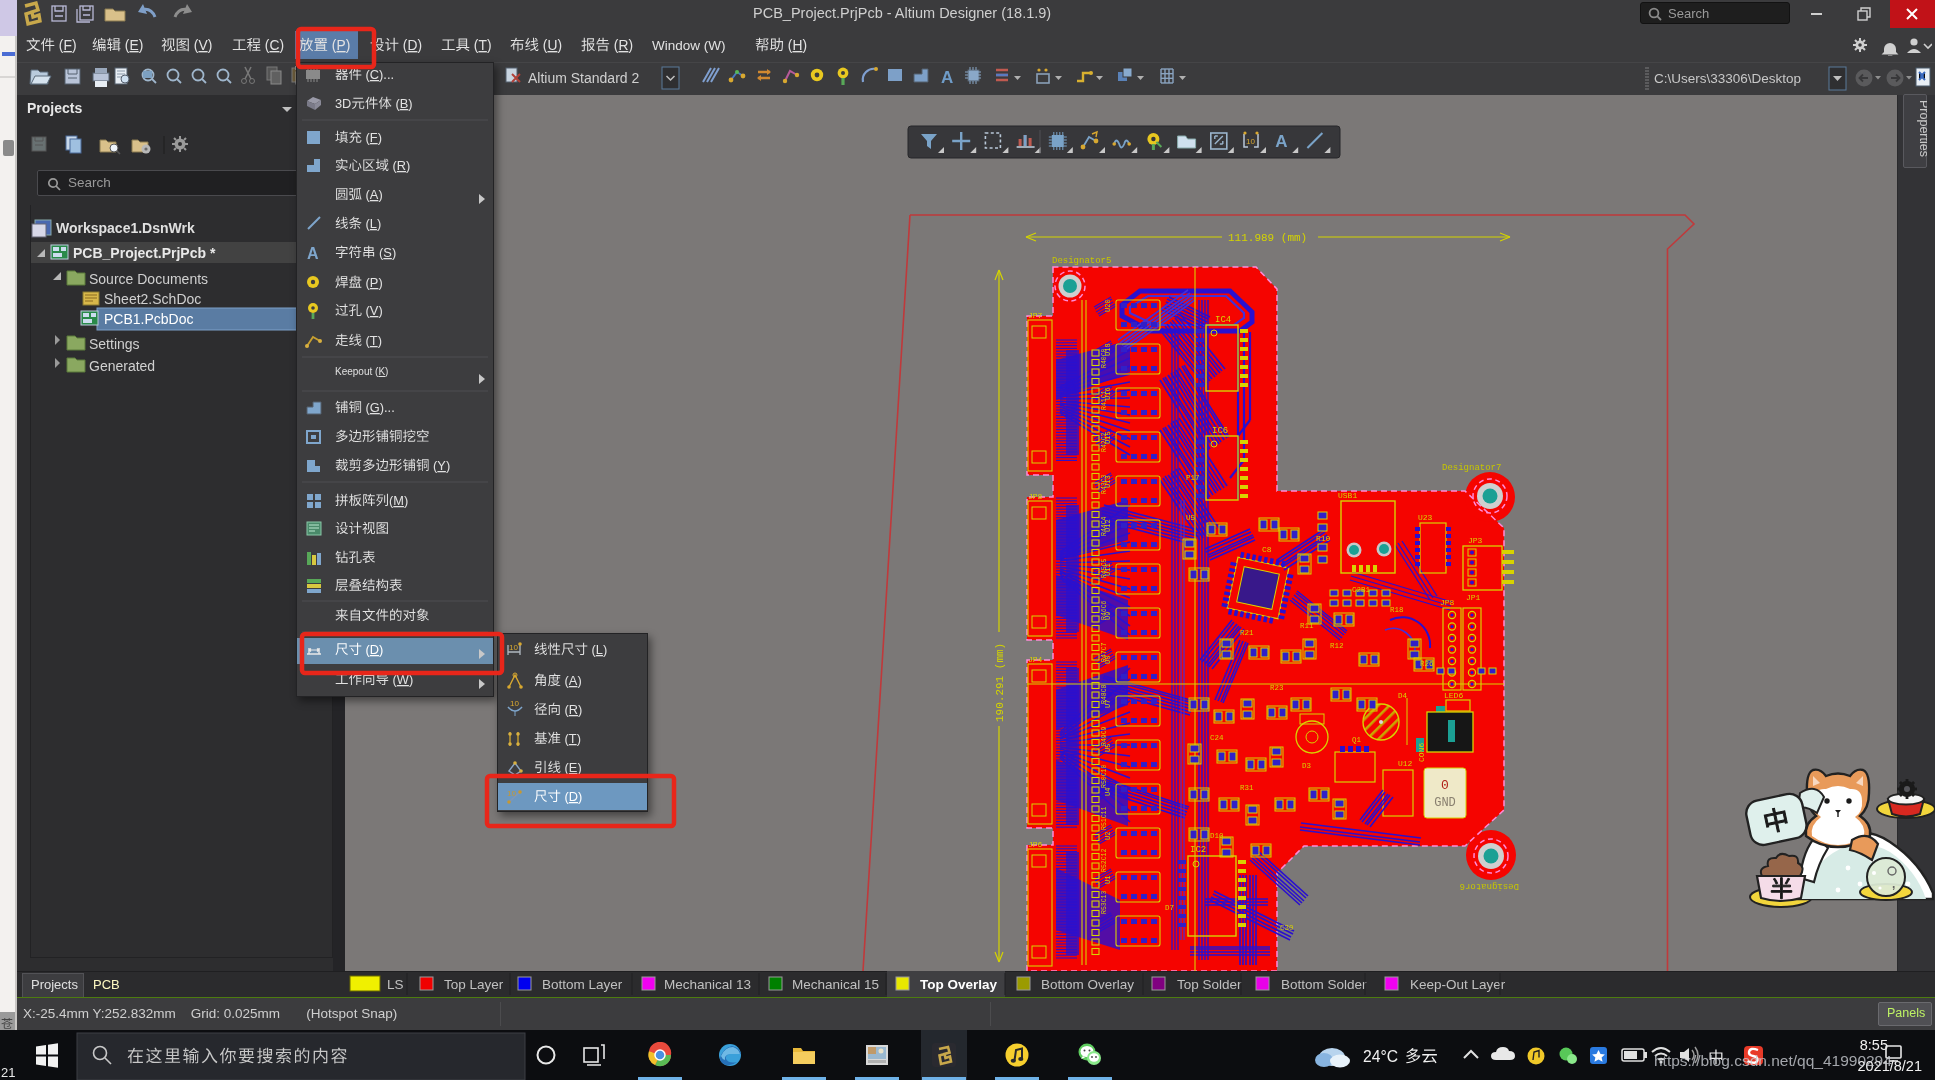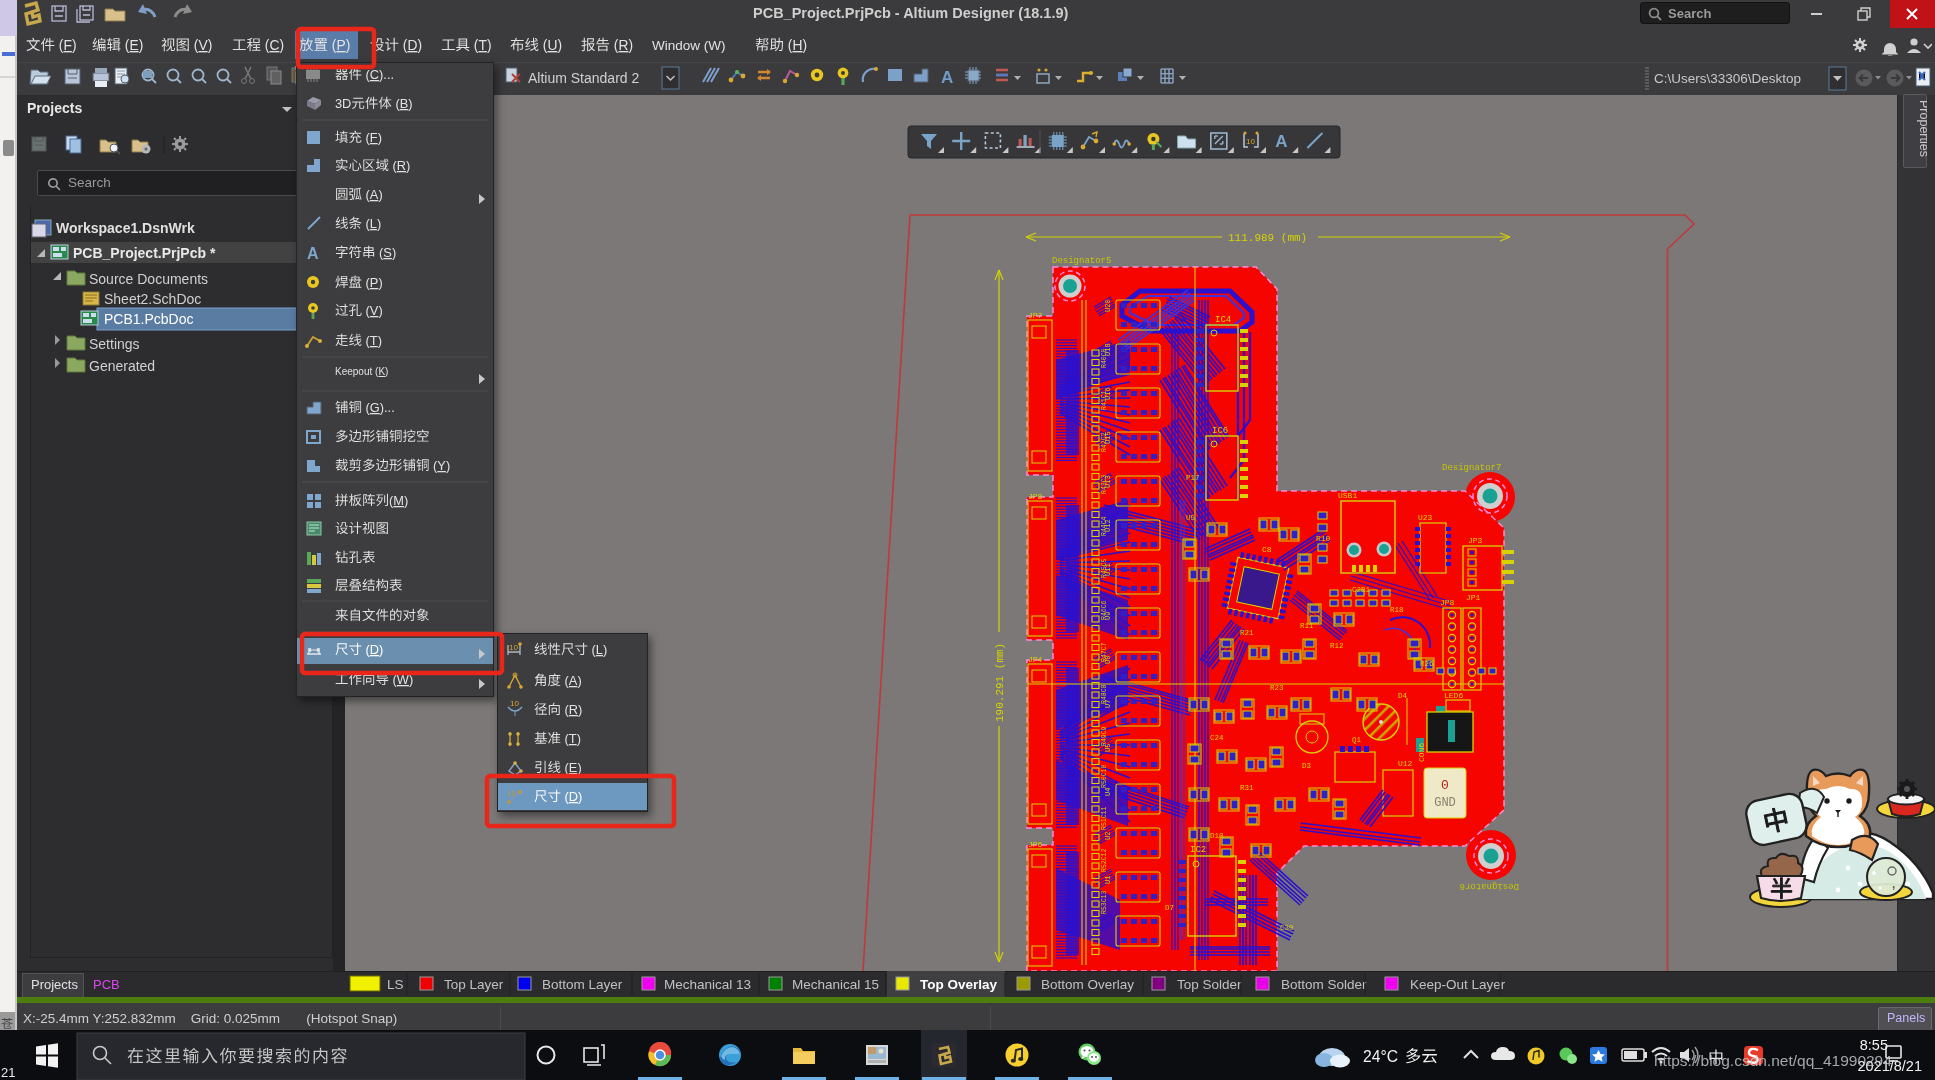--- a/index.html
+++ b/index.html
@@ -7,21 +7,21 @@
 .tx{white-space:pre;}
 </style></head><body>
 <div class="a" style="left:0;top:0;width:17px;height:1030px;background:#f3f1ef;">
     <div class="a" style="left:0;top:0;width:17px;height:36px;background:#cfc8e6;"></div>
     <div class="a" style="left:2px;top:52px;width:13px;height:4px;background:#4a6cd4;"></div>
     <div class="a" style="left:0;top:76px;width:17px;height:2px;background:#d8d6d4;"></div>
     <div class="a" style="left:3px;top:140px;width:11px;height:16px;background:#8a8a8a;border-radius:2px;"></div>
     <div class="a" style="left:0;top:1012px;width:17px;height:18px;background:#9a9a9a;"></div>
     <div class="a" style="left:15px;top:36px;width:2px;height:994px;background:#c8c6c4;"></div>
   </div>
-<div class="a" style="left:17px;top:0;width:1918px;height:28px;background:#3b3b3d;font-weight:bold;">
+<div class="a" style="left:17px;top:0;width:1918px;height:28px;background:#3b3b3d;">
     <svg class="a" style="left:0;top:0" width="240" height="28" viewBox="0 0 240 28">
       <path d="M8 6 L19 3 L21 10 L15 12 L16 17 L22 15 L23 21 L11 24 L9 14 L15 12" stroke="#c8a84b" stroke-width="3.4" fill="none"></path>
       <g stroke="#b9b9d6" stroke-width="1.3" fill="none">
         <rect x="35" y="6" width="14" height="15"></rect>
         <path d="M38 6 v5 h8 v-5 M38 16 h8"></path>
         <rect x="63" y="6" width="13" height="14"></rect>
         <path d="M66 6 v4 h7 v-4 M60 9 v13 h13 M66 15 h7"></path>
       </g>
       <path d="M88 9 h8 l2 2 h10 v10 h-20 z" fill="#d9c08a" stroke="#8a7a50"></path>
       <path d="M138 17 Q134 7 124 10" stroke="#7f9fc8" stroke-width="3" fill="none"></path>
@@ -289,21 +289,21 @@
     <path d="M50 136 h8 l2 2 h8 v12 h-18 z" fill="#8aa860" stroke="#5a7a3a"></path>
     <text x="72" y="149" font-size="14" fill="#d0d0d0">Settings</text>
     <path d="M38 158 l5 5 -5 5 z" fill="#9a9a9a"></path>
     <path d="M50 158 h8 l2 2 h8 v12 h-18 z" fill="#8aa860" stroke="#5a7a3a"></path>
     <text x="72" y="171" font-size="14" fill="#d0d0d0">Generated</text>
   </svg>
 <div class="a" style="left:30px;top:205px;width:303px;height:753px;border:1px solid #222224;border-top:none;pointer-events:none;"></div>
 <div class="a" style="left:17px;top:971px;width:1918px;height:26px;background:#2b2b2d;border-top:1px solid #1f1f21;"></div>
 <div class="a" style="left:22px;top:973px;width:62px;height:24px;background:#3d3d40;border:1px solid #525256;border-bottom:none;"></div>
 <div class="a tx" style="left:31px;top:977px;font-size:13px;color:#e0e0e0;">Projects</div>
-<div class="a tx" style="left:93px;top:977px;font-size:13px;color:#d946ef;">PCB</div>
+<div class="a tx" style="left:93px;top:977px;font-size:13px;color:#fef9c3;">PCB</div>
 <svg class="a" style="left:345px;top:971px" width="1552" height="26" viewBox="0 0 1552 26">
     <rect x="5" y="5" width="30" height="15" fill="#f0f000" stroke="#6a6a00"></rect>
     <text x="42" y="18" font-size="13.5" fill="#c0c0c0">LS</text>
     <path d="M62 2 v22" stroke="#202022"></path>
     <rect x="75" y="6" width="13" height="13" fill="#f00000" stroke="#9a9a9a"></rect>
     <text x="99" y="18" font-size="13.5" fill="#c0c0c0">Top Layer</text>
     <path d="M165 2 v22" stroke="#202022"></path>
     <rect x="173" y="6" width="13" height="13" fill="#0000f0" stroke="#9a9a9a"></rect>
     <text x="197" y="18" font-size="13.5" fill="#c0c0c0">Bottom Layer</text>
     <path d="M287 2 v22" stroke="#202022"></path>
@@ -323,26 +323,26 @@
     <rect x="807" y="6" width="13" height="13" fill="#800080" stroke="#9a9a9a"></rect>
     <text x="832" y="18" font-size="13.5" fill="#c0c0c0">Top Solder</text>
     <path d="M896 2 v22" stroke="#202022"></path>
     <rect x="911" y="6" width="13" height="13" fill="#e800e8" stroke="#9a9a9a"></rect>
     <text x="936" y="18" font-size="13.5" fill="#c0c0c0">Bottom Solder</text>
     <path d="M1020 2 v22" stroke="#202022"></path>
     <rect x="1040" y="6" width="13" height="13" fill="#f000f0" stroke="#9a9a9a"></rect>
     <text x="1065" y="18" font-size="13.5" fill="#c0c0c0">Keep-Out Layer</text>
     <path d="M1155 2 v22" stroke="#202022"></path>
   </svg>
-<div class="a" style="left:17px;top:997px;width:1918px;height:33px;background:#3c3c3e;border-top:6px solid #4d7c0f;">
+<div class="a" style="left:17px;top:997px;width:1918px;height:33px;background:#3c3c3e;border-top:1px solid #4d7c0f;">
     <div class="a tx" style="left:6px;top:8px;font-size:13.5px;color:#cfcfcf;">X:-25.4mm Y:252.832mm&nbsp;&nbsp;&nbsp;&nbsp;Grid: 0.025mm&nbsp;&nbsp;&nbsp;&nbsp;&nbsp;&nbsp;&nbsp;(Hotspot Snap)</div>
     <div class="a" style="left:483px;top:4px;width:1px;height:24px;background:#4c4c4e;"></div>
     <div class="a" style="left:973px;top:4px;width:1px;height:24px;background:#4c4c4e;"></div>
     <div class="a" style="left:1861px;top:4px;width:54px;height:24px;background:#505054;border:1px solid #6a6a6e;border-radius:2px;">
-      <div class="a tx" style="left:8px;top:3px;font-size:12.5px;color:#c4b5fd;">Panels</div>
+      <div class="a tx" style="left:8px;top:3px;font-size:12.5px;color:#bef264;">Panels</div>
     </div>
   </div>
 <div class="a" style="left:0;top:1030px;width:1935px;height:50px;background:#0c0d10;"></div>
 <svg class="a" style="left:0;top:1030px" width="1935" height="50" viewBox="0 0 1935 50">
     <text x="1" y="47" font-size="13" fill="#e8e8e8">21</text>
     <g fill="#f2f2f2">
       <path d="M36 16.5 L46 15 V24.5 H36 Z"></path>
       <path d="M48 14.7 L58 13.3 V24.5 H48 Z"></path>
       <path d="M36 26.5 H46 V36 L36 34.5 Z"></path>
       <path d="M48 26.5 H58 V37.7 L48 36.3 Z"></path>

